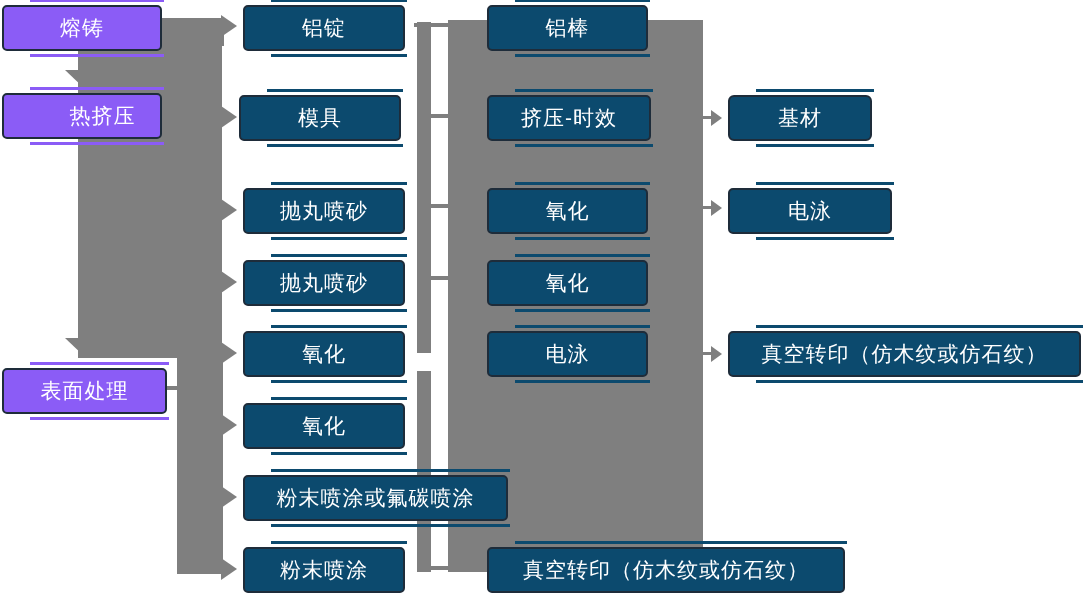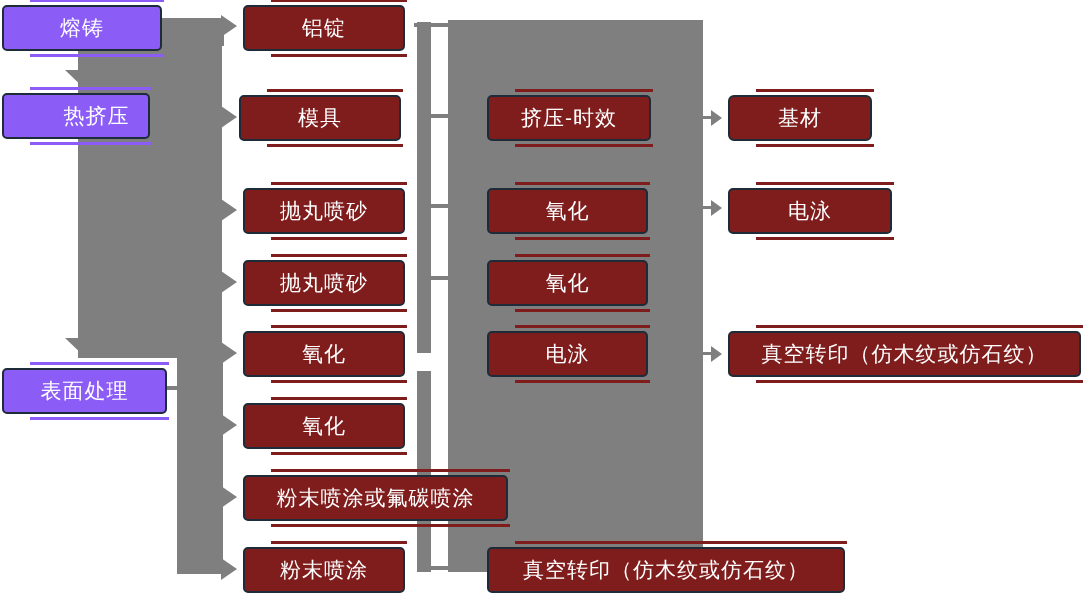--- a/index.html
+++ b/index.html
@@ -39,29 +39,29 @@
       border-left:21px solid transparent;border-right:21px solid transparent;
       border-top:20px solid #7F7F7F;}
   .d1{left:65px;top:70px;} .d2{left:65px;top:338px;}
   .as{position:absolute;width:0;height:0;
       border-top:8px solid transparent;border-bottom:8px solid transparent;
       border-left:11px solid #7F7F7F;}
   .q1{left:711px;top:110px;} .q2{left:711px;top:200px;} .q3{left:711px;top:346px;}
   
   .node{
     position:absolute;height:46px;box-sizing:border-box;
-    background:#7f1d1d;border:2.5px solid #1E2C3A;border-radius:5px;
+    background:#0c4a6e;border:2.5px solid #1E2C3A;border-radius:5px;
     color:#FFFFFF;display:flex;align-items:center;justify-content:center;
     font-size:21px;letter-spacing:1px;white-space:nowrap;
   }
   .node::before{content:"";position:absolute;left:26px;right:-4px;top:-8px;height:3px;background:inherit;}
   .node::after {content:"";position:absolute;left:26px;right:-4px;bottom:-8px;height:3px;background:inherit;}
   .node.dark{background:#8b5cf6;}
   .p0 {left:2px;  top:5px;  width:160px;}
-  .p1 {left:2px;  top:93px; width:148px;padding-left:41px;}
+  .p1 {left:2px;  top:93px; width:160px;padding-left:41px;}
   .p2 {left:2px;  top:368px;width:165px;}
   .p3 {left:243px;top:5px;  width:162px;}
   .p4 {left:239px;top:95px; width:162px;}
   .p5 {left:243px;top:188px;width:162px;}
   .p6 {left:243px;top:260px;width:162px;}
   .p7 {left:243px;top:331px;width:162px;}
   .p8 {left:243px;top:403px;width:162px;}
   .p9 {left:243px;top:475px;width:265px;}
   .p10{left:243px;top:547px;width:162px;}
   .p11{left:487px;top:5px;  width:161px;}
@@ -115,20 +115,21 @@
 
   <div class="node p3">铝锭</div>
   <div class="node p4">模具</div>
   <div class="node p5">抛丸喷砂</div>
   <div class="node p6">抛丸喷砂</div>
   <div class="node p7">氧化</div>
   <div class="node p8">氧化</div>
   <div class="node p9">粉末喷涂或氟碳喷涂</div>
   <div class="node p10">粉末喷涂</div>
 
+  <div class="node p11">铝棒</div>
   <div class="node p12">挤压-时效</div>
   <div class="node p13">氧化</div>
   <div class="node p14">氧化</div>
   <div class="node p15">电泳</div>
   <div class="node p16">真空转印（仿木纹或仿石纹）</div>
 
   <div class="node p17">基材</div>
   <div class="node p18">电泳</div>
   <div class="node p19">真空转印（仿木纹或仿石纹）</div>
 

